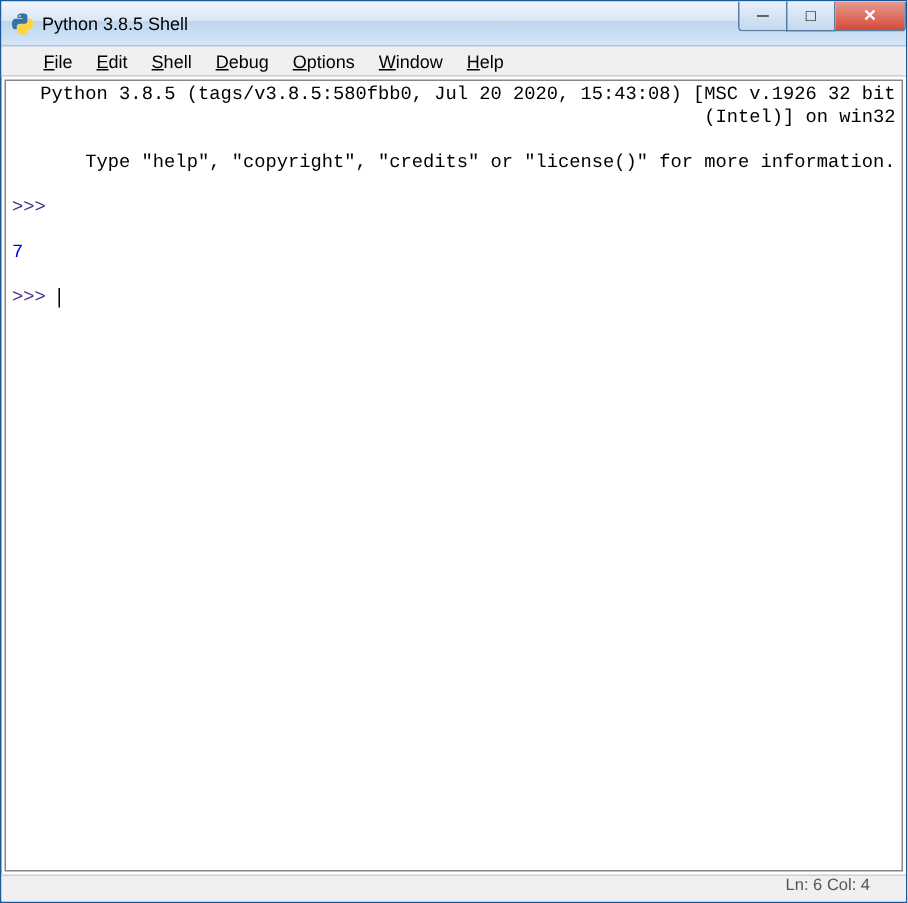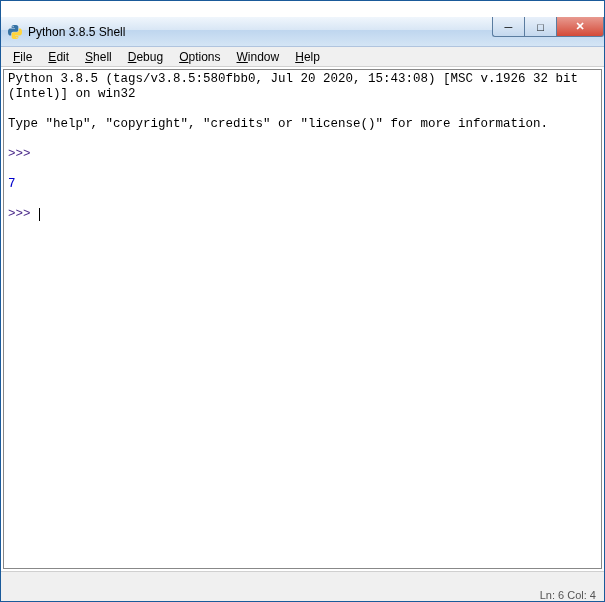--- a/index.html
+++ b/index.html
@@ -20,21 +20,20 @@
       flex-direction: column;
     }
     .titlebar {
       height: 30px;
       background: linear-gradient(to bottom, #f0f6fc 0%, #d8e6f5 45%, #bfd6ef 46%, #d4e5f5 100%);
       border-bottom: 1px solid #b0c4de;
       display: flex;
       align-items: center;
       padding-left: 6px;
       position: relative;
-      margin-top: 16px;
     }
     .app-icon {
       width: 16px;
       height: 16px;
       margin-right: 5px;
       display: flex;
       align-items: center;
       justify-content: center;
     }
     .title-text {
@@ -62,21 +61,21 @@
     }
     .win-min { background: linear-gradient(to bottom, #e8f0fa, #c4d8ee); border-right: none; border-radius: 0 0 0 3px; }
     .win-max { background: linear-gradient(to bottom, #e8f0fa, #c4d8ee); border-right: none; }
     .win-close { background: linear-gradient(to bottom, #e89a90, #d44a38); color: #fff; width: 48px; border-radius: 0 0 3px 0; }
     .menubar {
       height: 20px;
       background: #f0f0f0;
       border-bottom: 1px solid #d0d0d0;
       display: flex;
       align-items: flex-end;
-      padding-left: 4px;
+      padding-left: 20px;
     }
     .menu-item {
       padding: 2px 8px;
       color: #000;
       font-size: 12px;
       cursor: default;
     }
     .menu-item .ul { text-decoration: underline; }
     .content {
       flex: 1;
@@ -89,37 +88,37 @@
       word-break: break-all;
       position: relative;
       border: 1px solid #888;
       margin: 2px;
       overflow: hidden;
     }
     .line { display: block; }
     .prompt { color: #4a2a8a; }
     .output-blue { color: #0000cc; }
     .restart { color: #8b0010; }
-    .normal { color: #000; }
+    .normal { color: #000; text-align: right; }
     .cursor {
       display: inline-block;
       width: 1px;
       height: 13px;
       background: #000;
       vertical-align: text-bottom;
       margin-left: 1px;
     }
     .statusbar {
-      height: 30px;
+      height: 18px;
       background: #f0f0f0;
       border-top: 1px solid #d0d0d0;
       display: flex;
-      align-items: flex-end;
+      align-items: flex-start;
       justify-content: flex-end;
-      padding-right: 8px;
+      padding-right: 24px;
       font-size: 11px;
       color: #555;
       position: relative;
     }
     .watermark {
       position: absolute;
       right: 10px;
       bottom: 18px;
       color: rgba(120,120,120,0.55);
       font-size: 13px;

